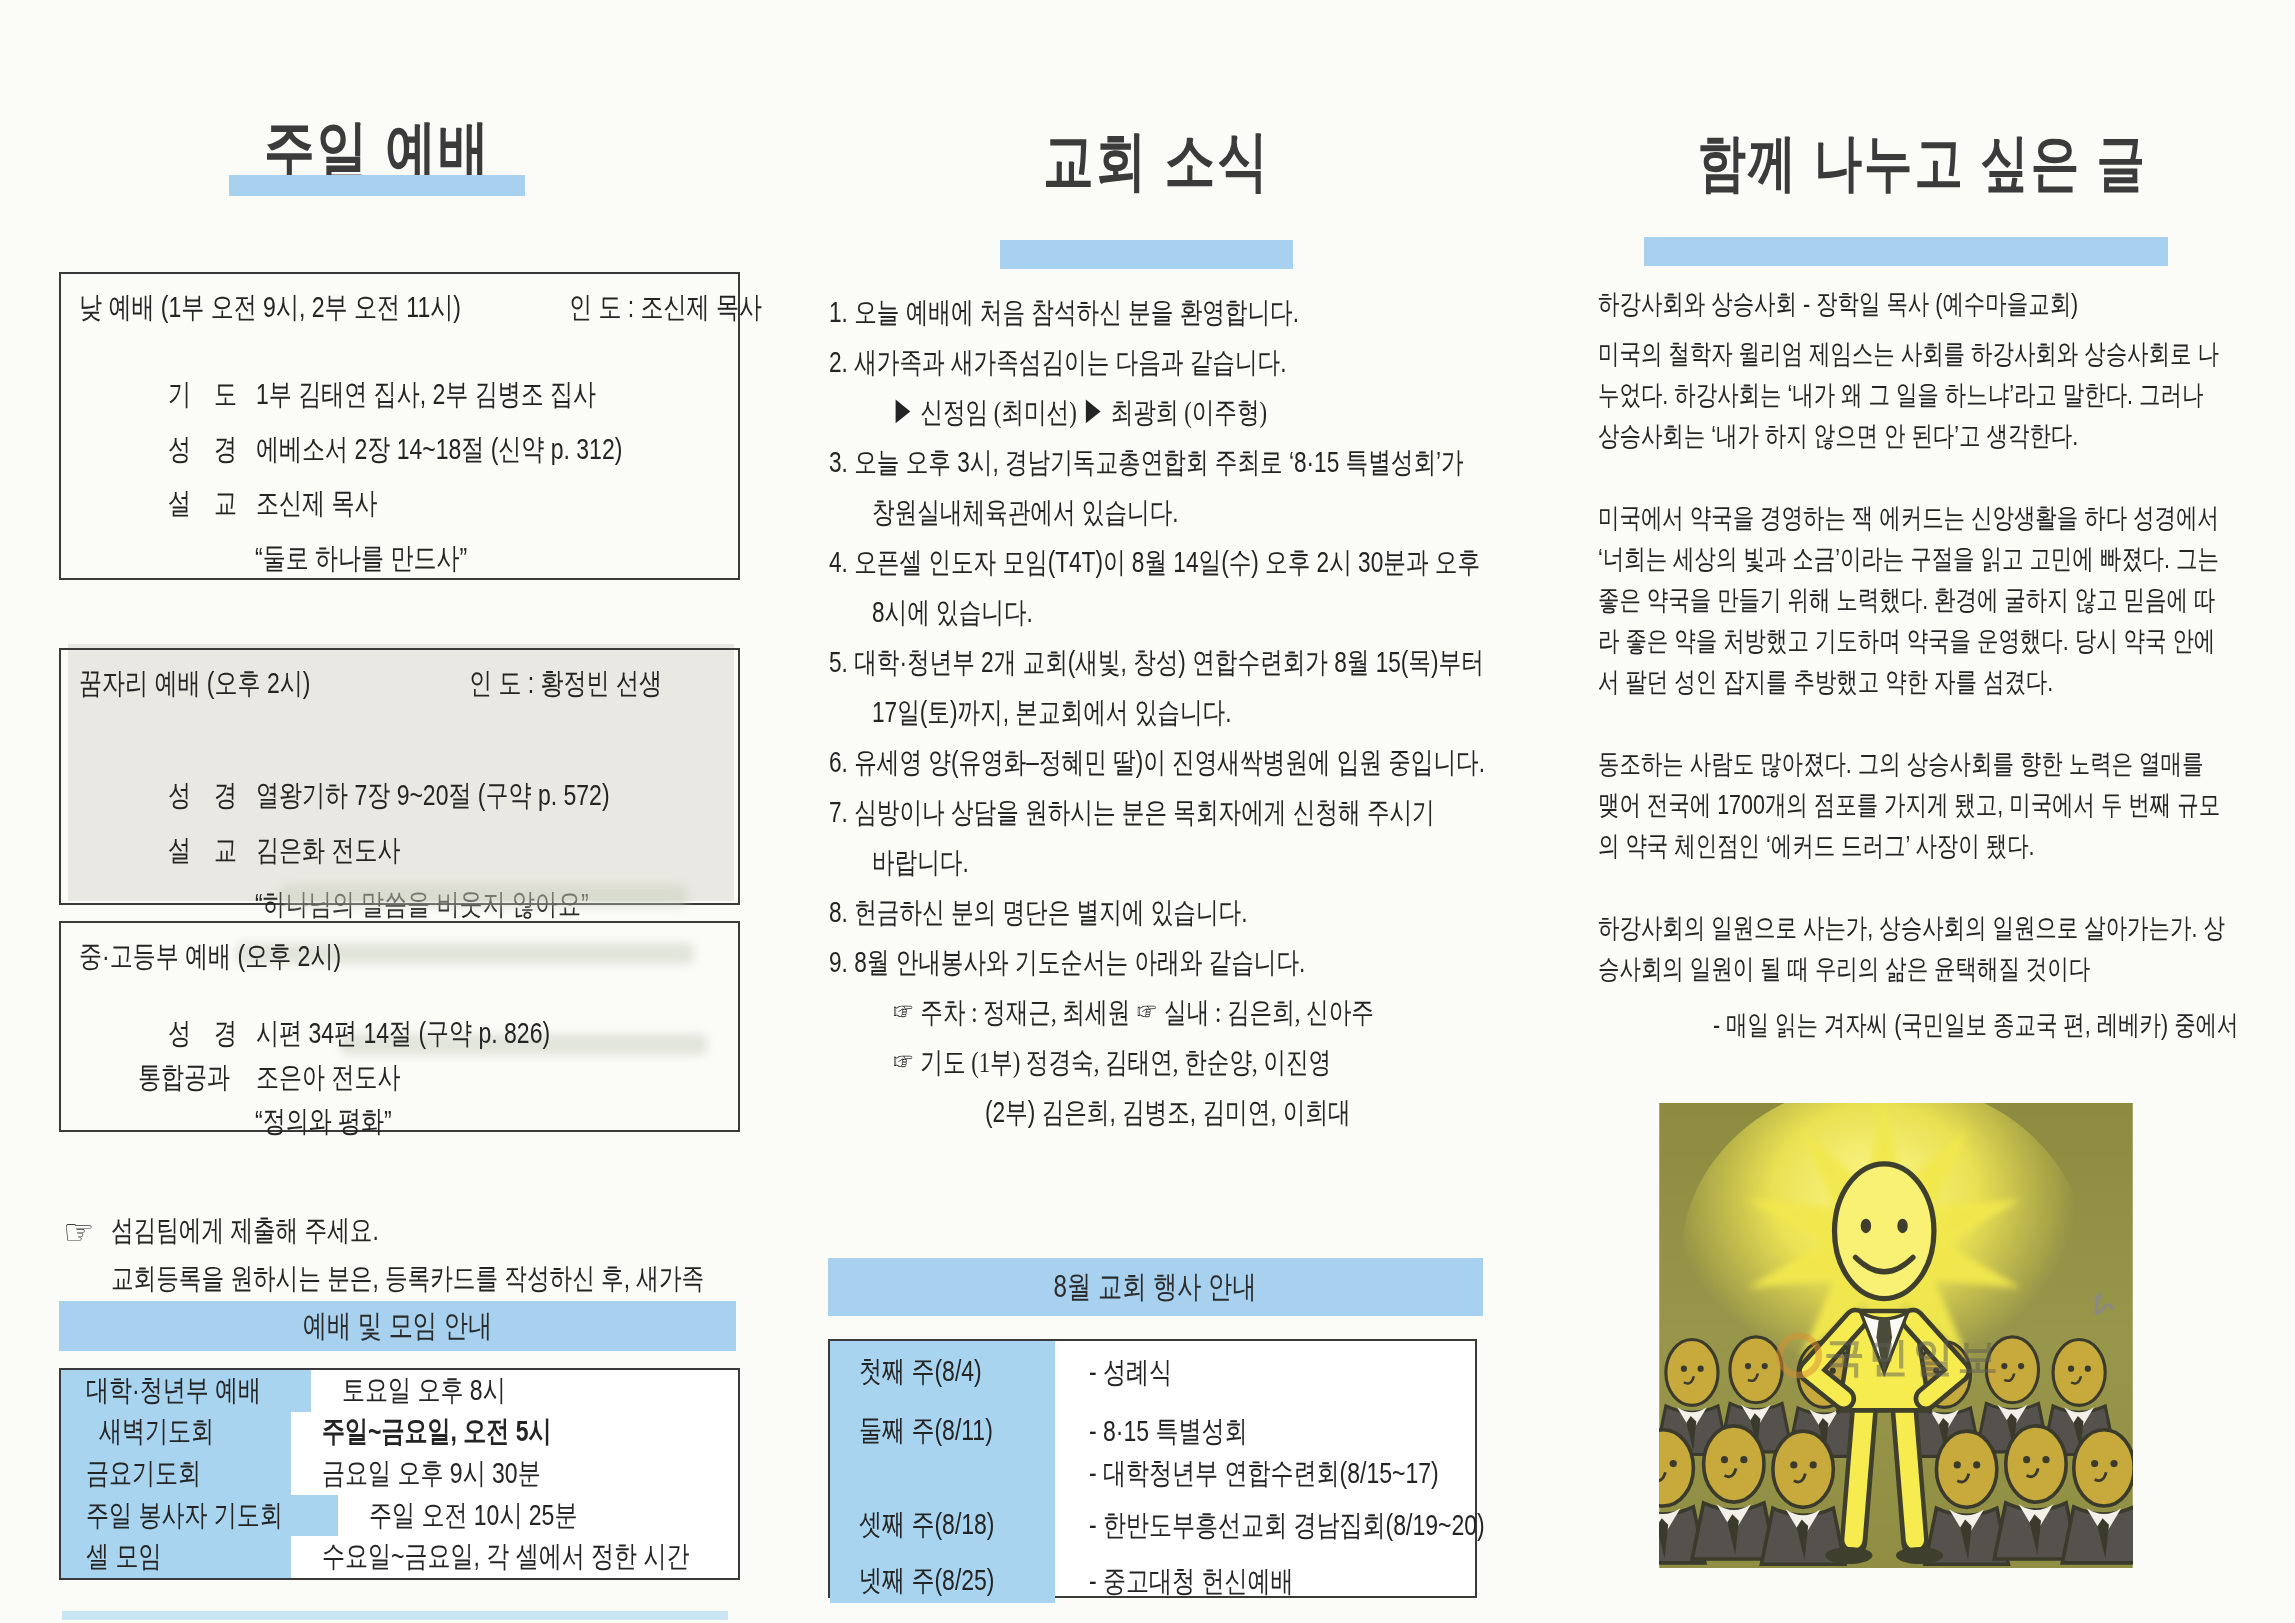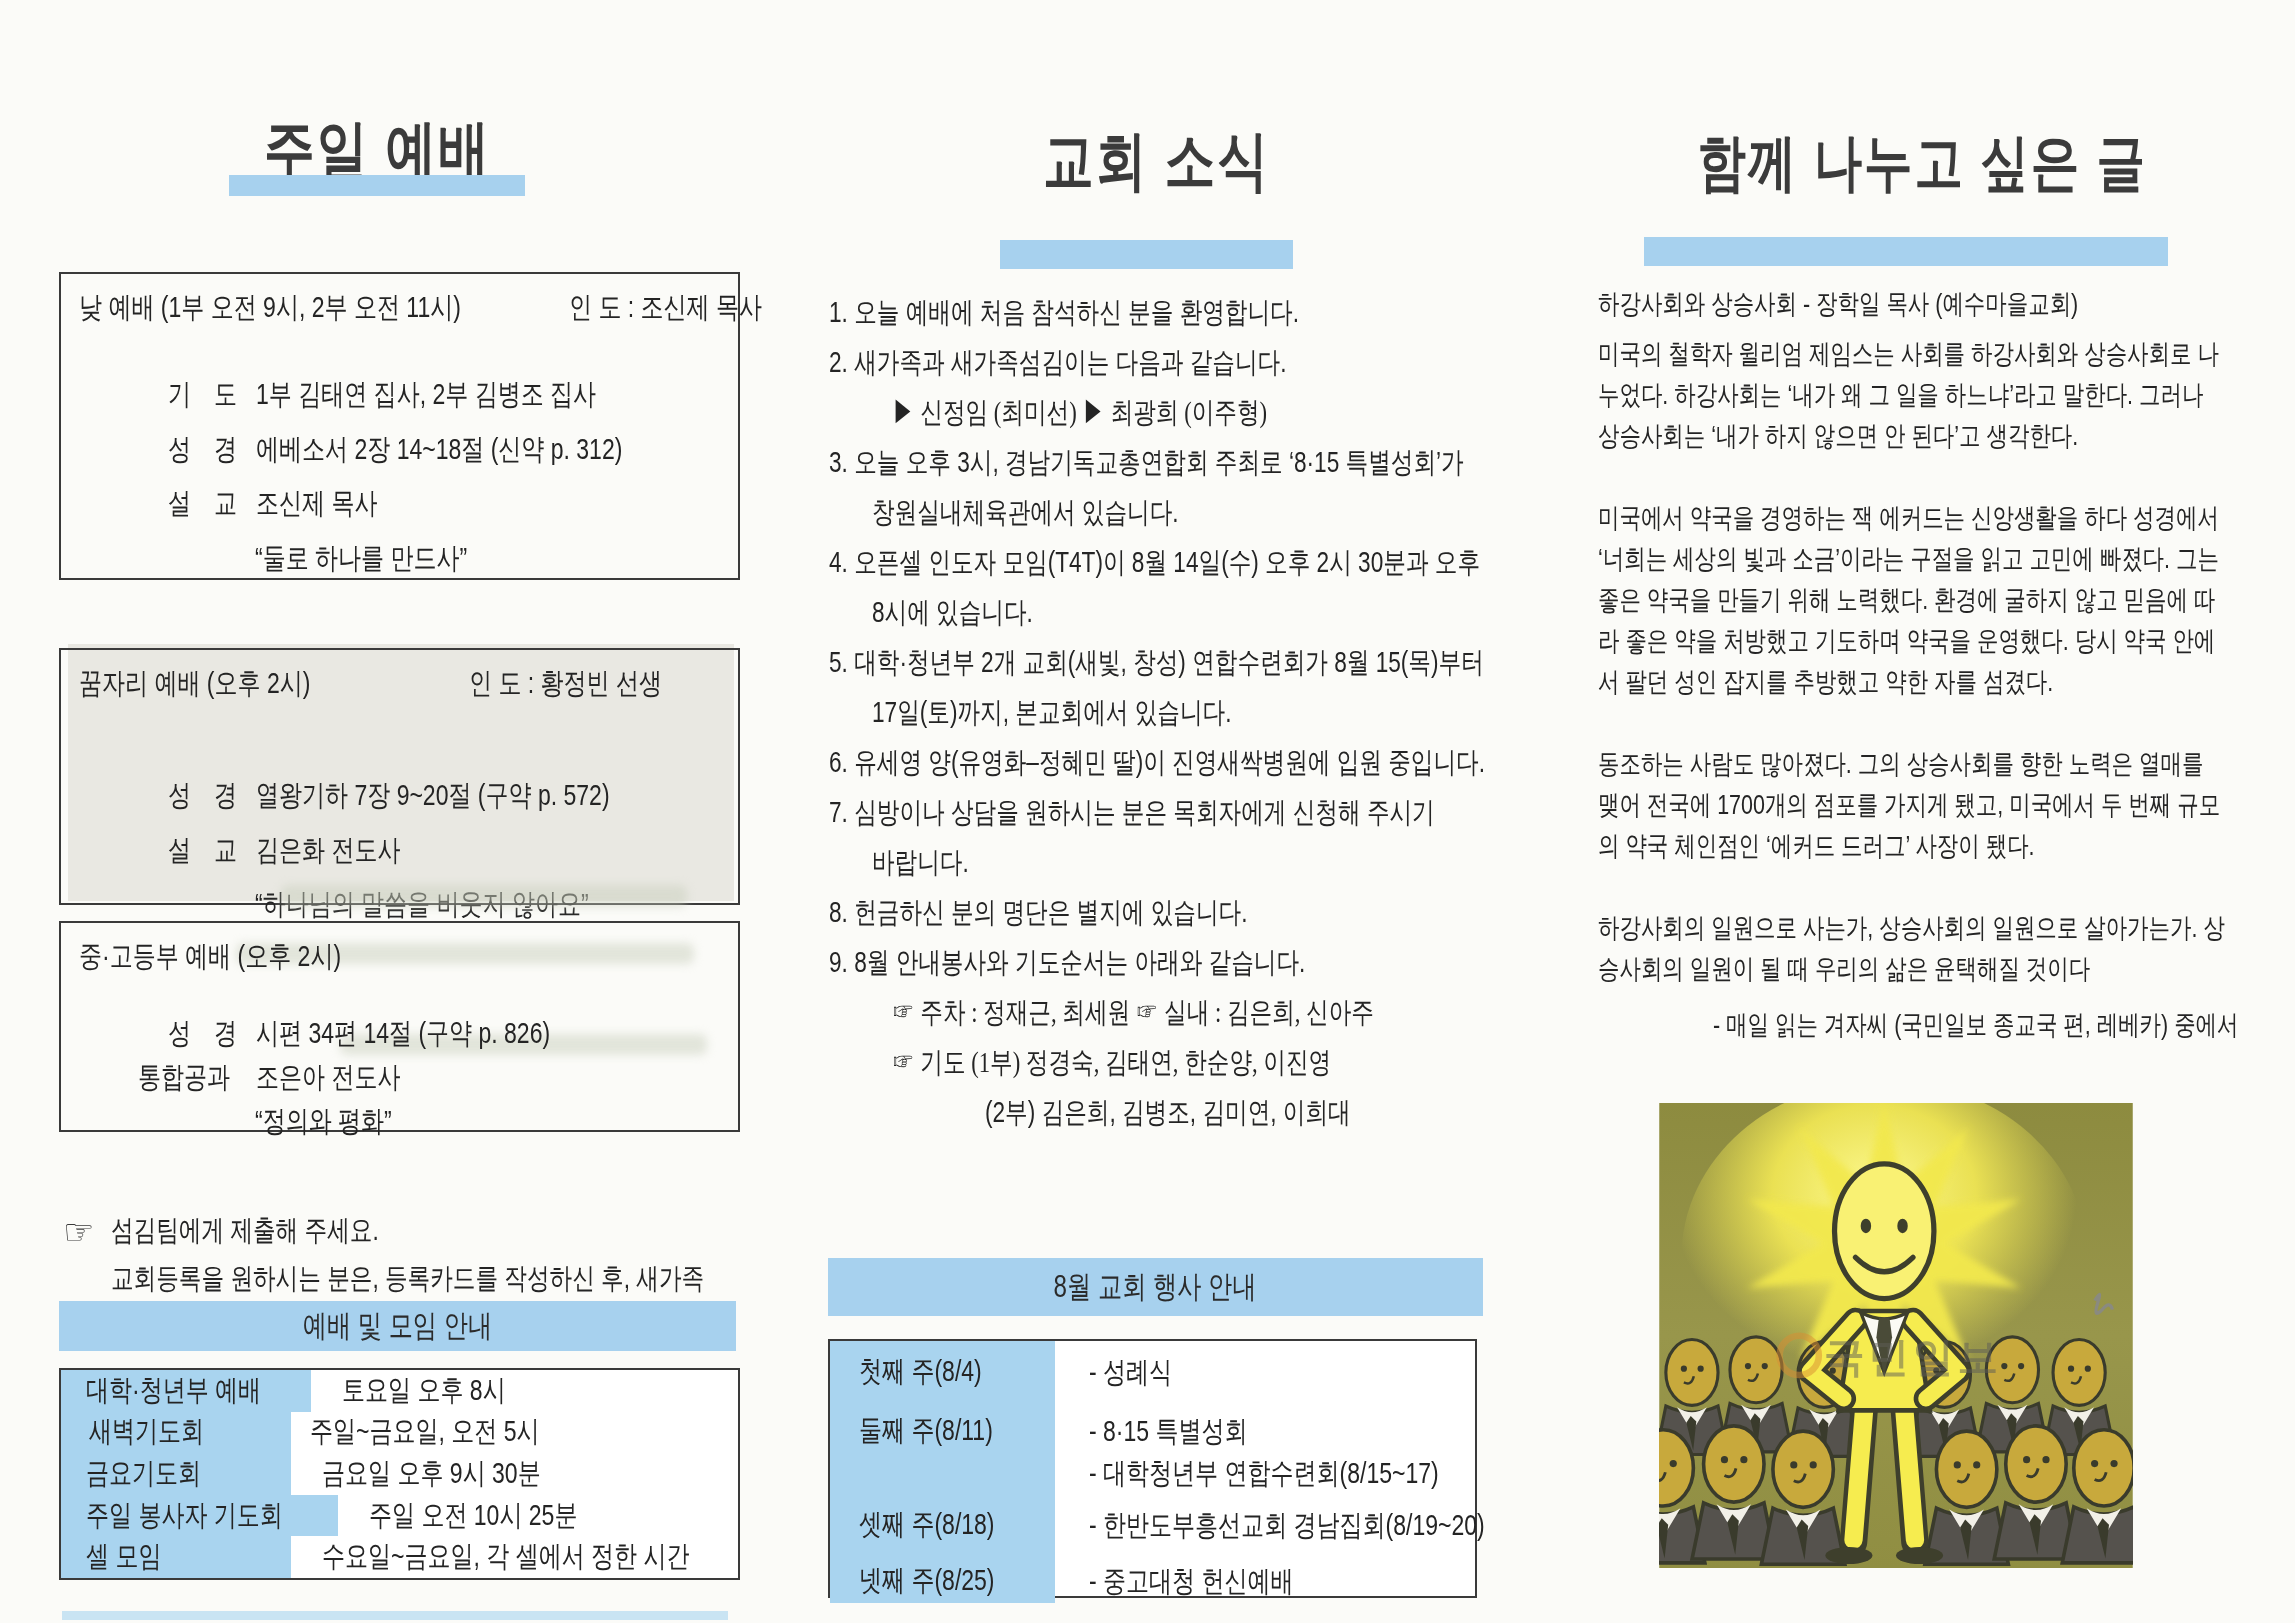--- a/index.html
+++ b/index.html
@@ -167,24 +167,24 @@
     <div class="row" style="flex:1;">
       <div class="lab" style="flex:0 0 230px;">
           <span class="ft" style="padding-left:25px;"><span class="cond">대학·청년부 예배</span></span>
         </div>
       <div class="val">
           <span class="ft" style="padding-left:31px;"><span class="cond">토요일 오후 8시</span></span>
         </div>
     </div>
     <div class="row" style="flex:1;">
       <div class="lab" style="flex:0 0 230px;">
-          <span class="ft" style="padding-left:28px;"><span class="cond">새벽기도회</span></span>
+          <span class="ft" style="padding-left:38px;"><span class="cond">새벽기도회</span></span>
         </div>
       <div class="val">
-          <span class="ft" style="padding-left:19px;"><span class="cond">주일~금요일, 오전 5시</span></span>
+          <span class="ft" style="padding-left:31px;font-weight:bold;"><span class="cond">주일~금요일, 오전 5시</span></span>
         </div>
     </div>
     <div class="row" style="flex:1;">
       <div class="lab" style="flex:0 0 230px;">
           <span class="ft" style="padding-left:25px;"><span class="cond">금요기도회</span></span>
         </div>
       <div class="val">
           <span class="ft" style="padding-left:31px;"><span class="cond">금요일 오후 9시 30분</span></span>
         </div>
     </div>

